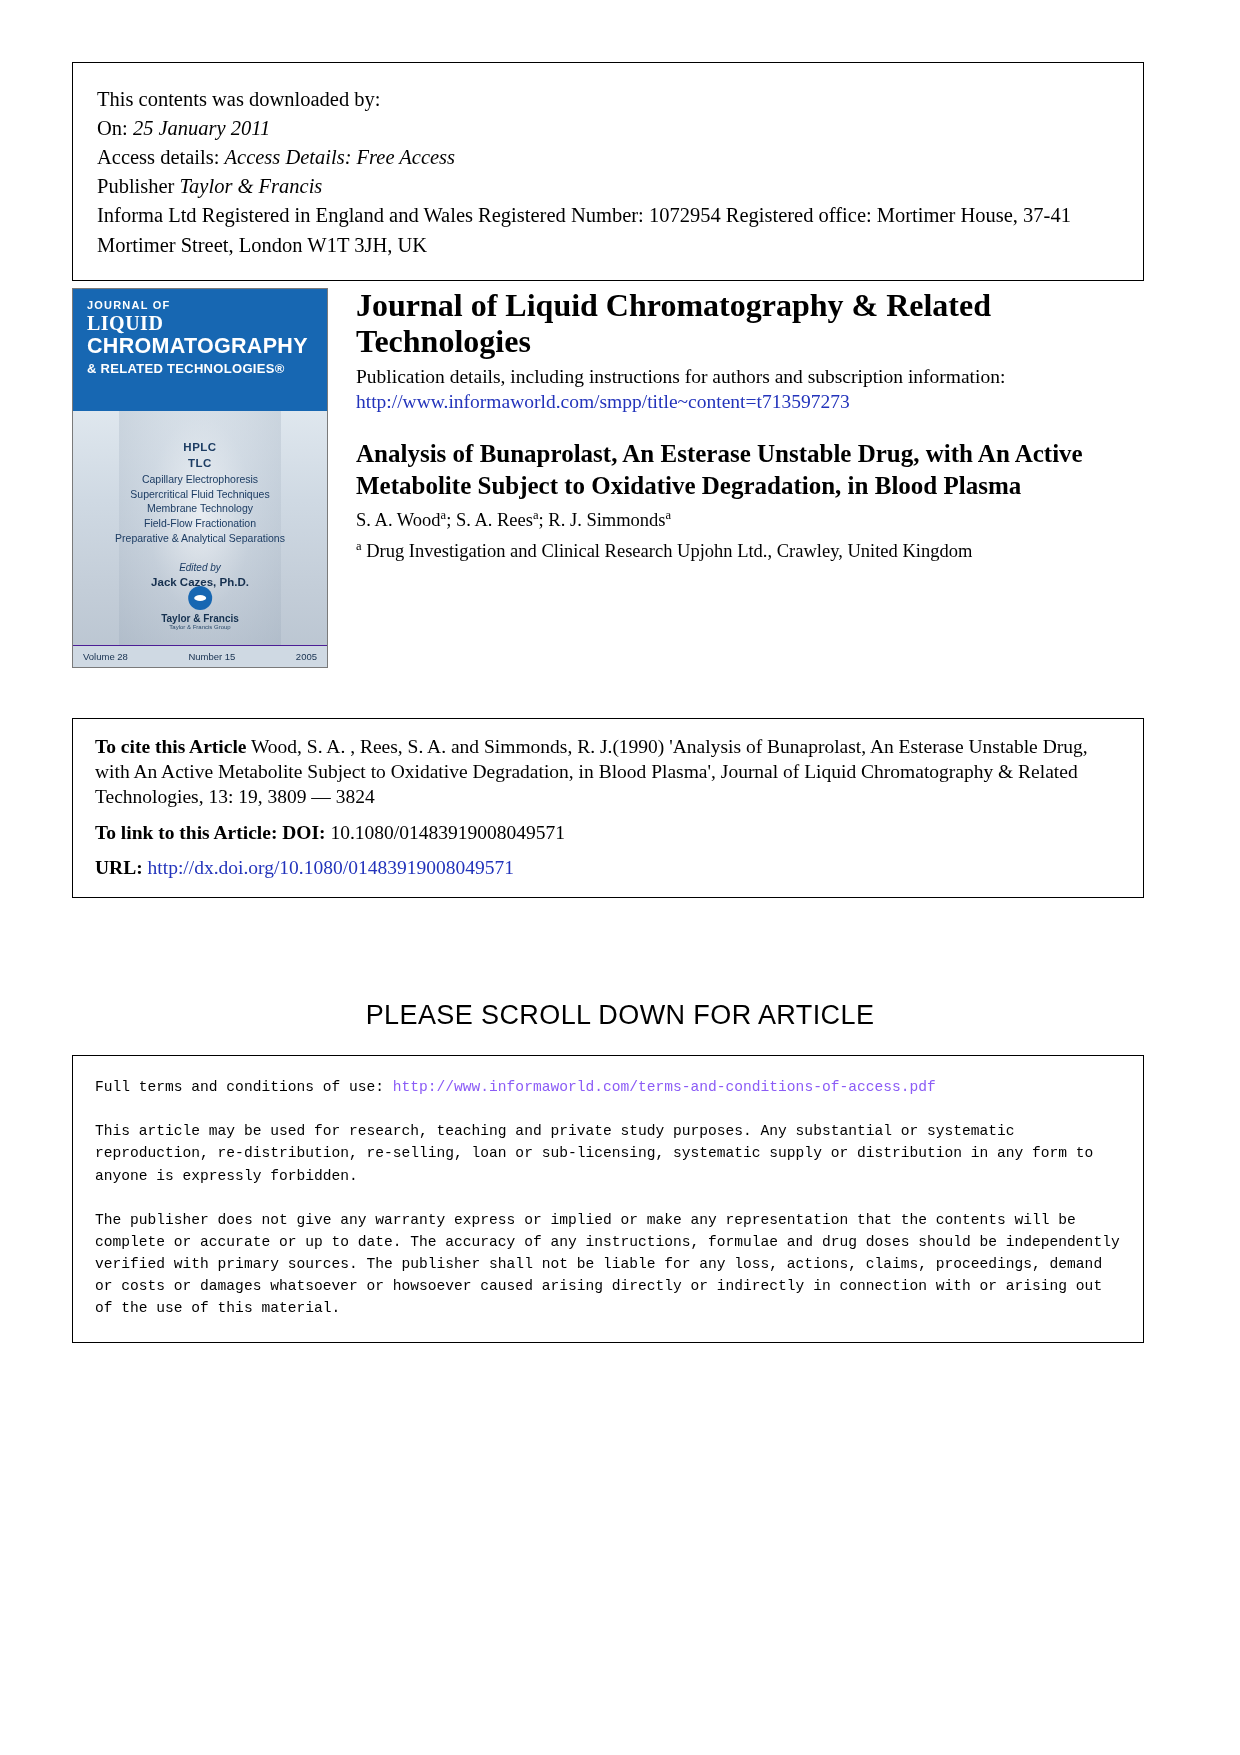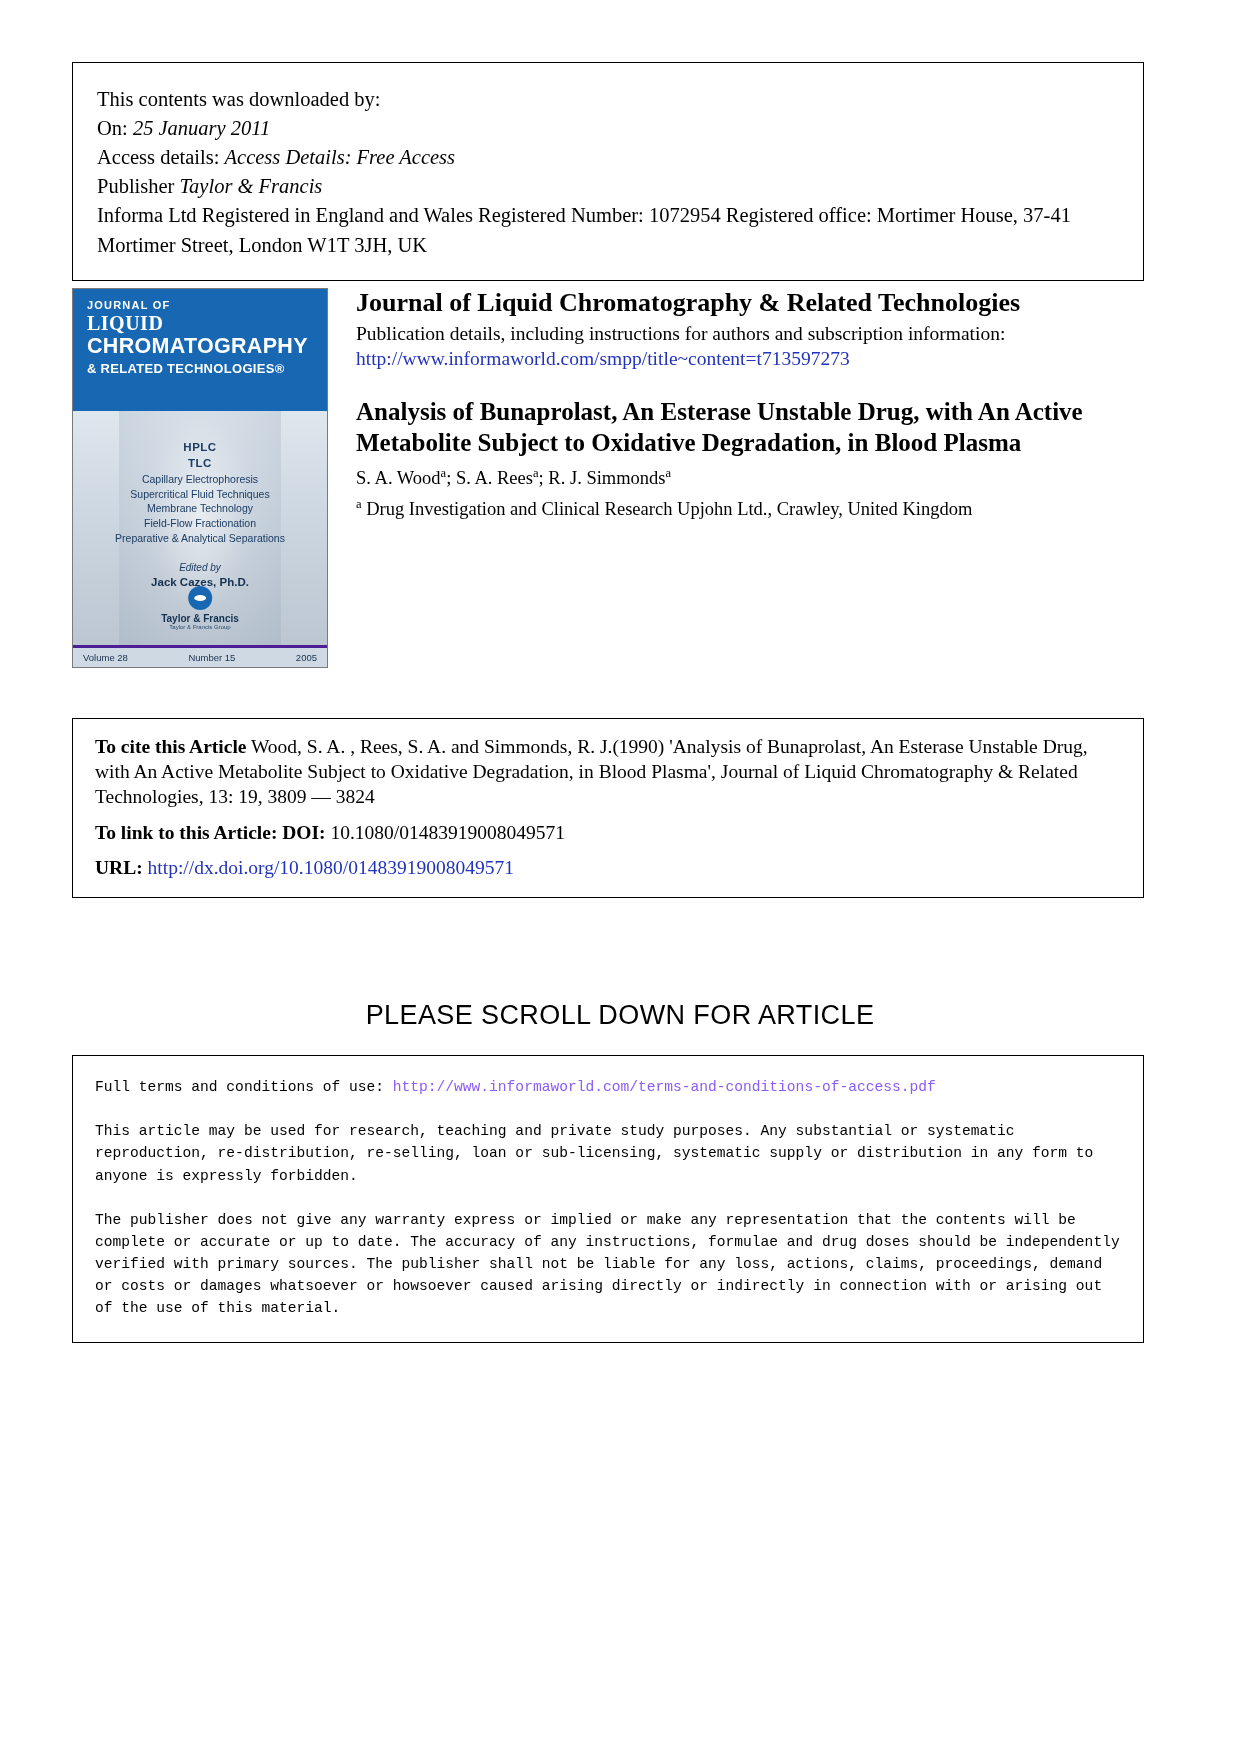--- a/index.html
+++ b/index.html
@@ -171,39 +171,39 @@
     font-size: 6px;
     color: #2b4a6b;
   }
   .cover-bottom {
     position: absolute;
     bottom: 0;
     left: 0;
     right: 0;
     height: 22px;
     background: #cfd9e3;
-    border-top: 3px solid #4c1d95;
+    border-top: 1px solid #4c1d95;
     font-family: "Liberation Sans", sans-serif;
     font-size: 9.5px;
     color: #16304f;
     display: flex;
     align-items: center;
     justify-content: space-between;
     padding: 0 10px;
     box-sizing: border-box;
   }
 
   .journal-text {
     position: absolute;
     left: 284px;
     top: 0;
     width: 788px;
   }
   .journal-title {
-    font-size: 26px;
+    font-size: 32px;
     font-weight: bold;
     line-height: 1.12;
     margin: 0 0 4px 0;
   }
   .pub-details {
     font-size: 19.5px;
     line-height: 1.3;
   }
   a.link {
     color: #2233bb;

